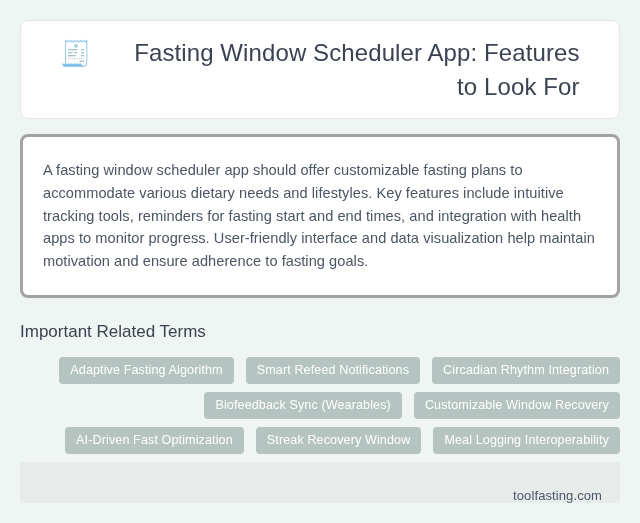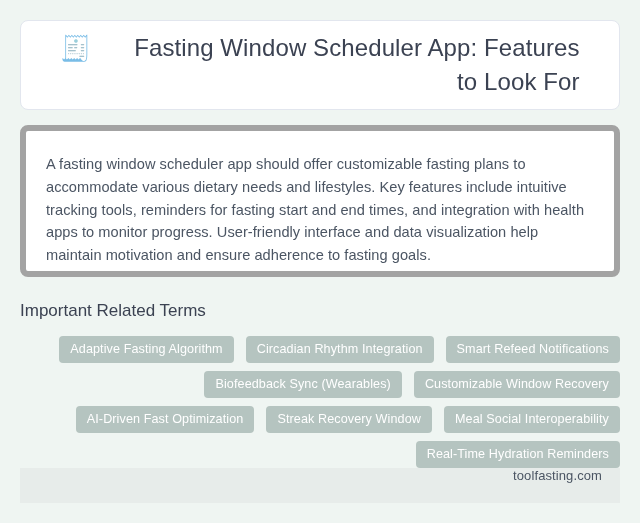--- a/index.html
+++ b/index.html
@@ -58,21 +58,21 @@
     color: #3b4252;
     line-height: 34px;
     text-align: right;
     letter-spacing: 0.1px;
     max-width: 470px;
   }
 
   
   .desc-card {
     background: #ffffff;
-    border: 6px solid #a3a3a3;
+    border: 3px solid #a3a3a3;
     border-radius: 8px;
     margin-top: 15px;
     padding: 22px 20px 22px 20px;
     min-height: 134px;
   }
 
   .desc-text {
     font-size: 14.6px;
     line-height: 22.8px;
     color: #4b5563;
@@ -108,21 +108,21 @@
     white-space: nowrap;
     letter-spacing: 0.1px;
   }
 
   
   .footer {
     margin-top: auto;
     background: #e7ecea;
     height: 41px;
     display: flex;
-    align-items: flex-start;
+    align-items: flex-end;
     justify-content: flex-end;
     padding: 0 18px;
   }
 
   .footer-text {
     font-size: 13px;
     color: #4b5563;
     letter-spacing: 0.1px;
   }
 </style>
@@ -139,27 +139,26 @@
   </div>
 
   <div class="desc-card">
     <p class="desc-text">A fasting window scheduler app should offer customizable fasting plans to accommodate various dietary needs and lifestyles. Key features include intuitive tracking tools, reminders for fasting start and end times, and integration with health apps to monitor progress. User-friendly interface and data visualization help maintain motivation and ensure adherence to fasting goals.</p>
   </div>
 
   <h2 class="terms-heading">Important Related Terms</h2>
 
   <div class="tag-list">
     <span class="tag">Adaptive Fasting Algorithm</span>
+    <span class="tag">Smart Refeed Notifications</span>
     <span class="tag">Circadian Rhythm Integration</span>
-    <span class="tag">Smart Refeed Notifications</span>
     <span class="tag">Biofeedback Sync (Wearables)</span>
     <span class="tag">Customizable Window Recovery</span>
     <span class="tag">AI-Driven Fast Optimization</span>
     <span class="tag">Streak Recovery Window</span>
-    <span class="tag">Meal Social Interoperability</span>
-    <span class="tag">Real-Time Hydration Reminders</span>
+    <span class="tag">Meal Logging Interoperability</span>
   </div>
 
   <div class="footer">
     <span class="footer-text">toolfasting.com</span>
   </div>
 
 </div>
 
 </body></html>

